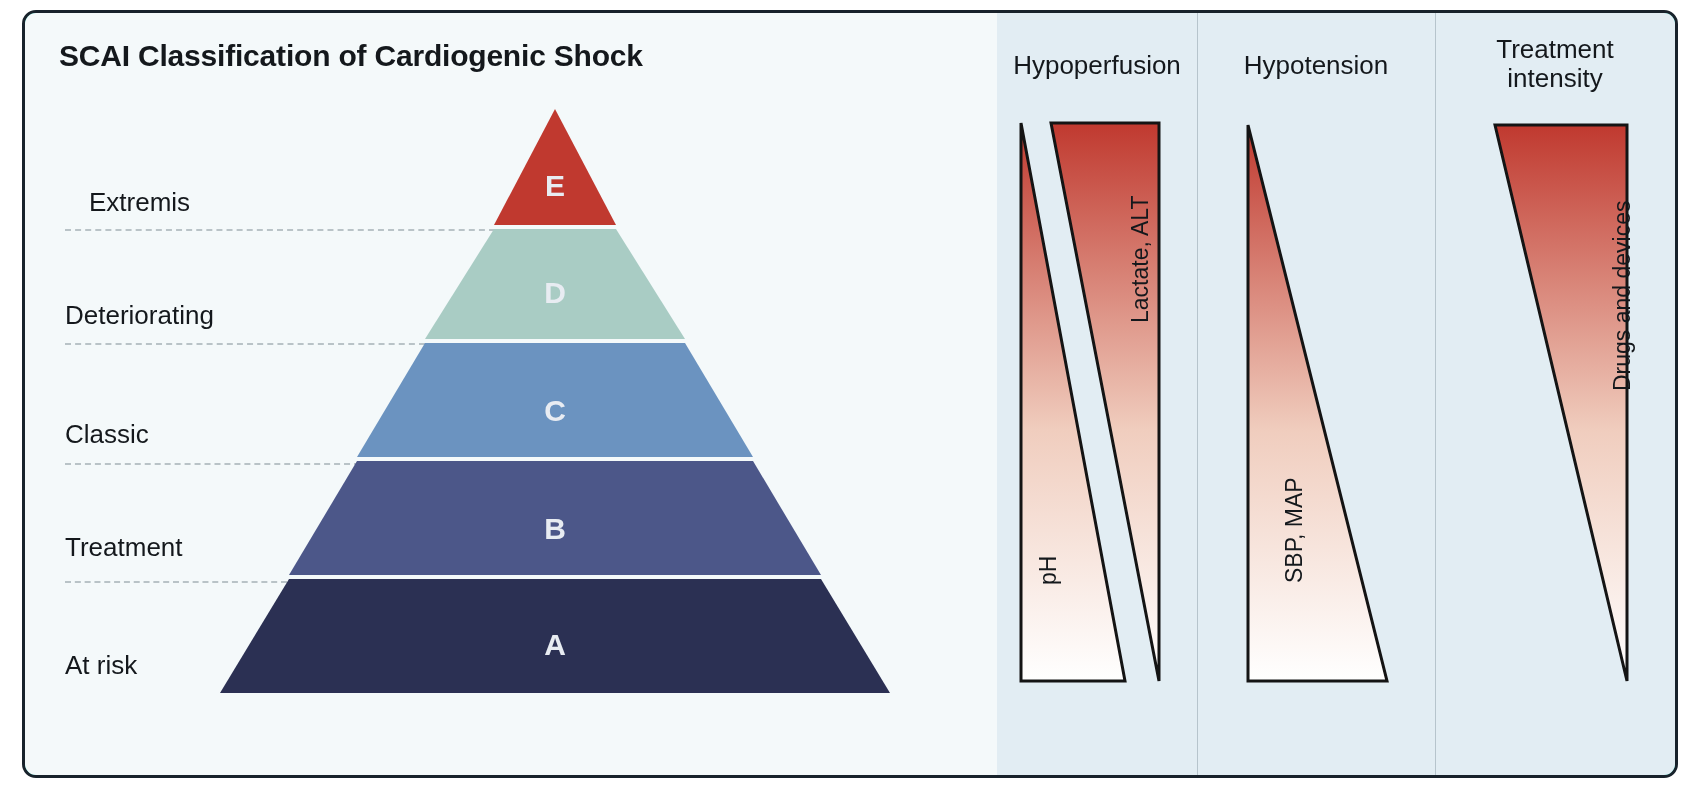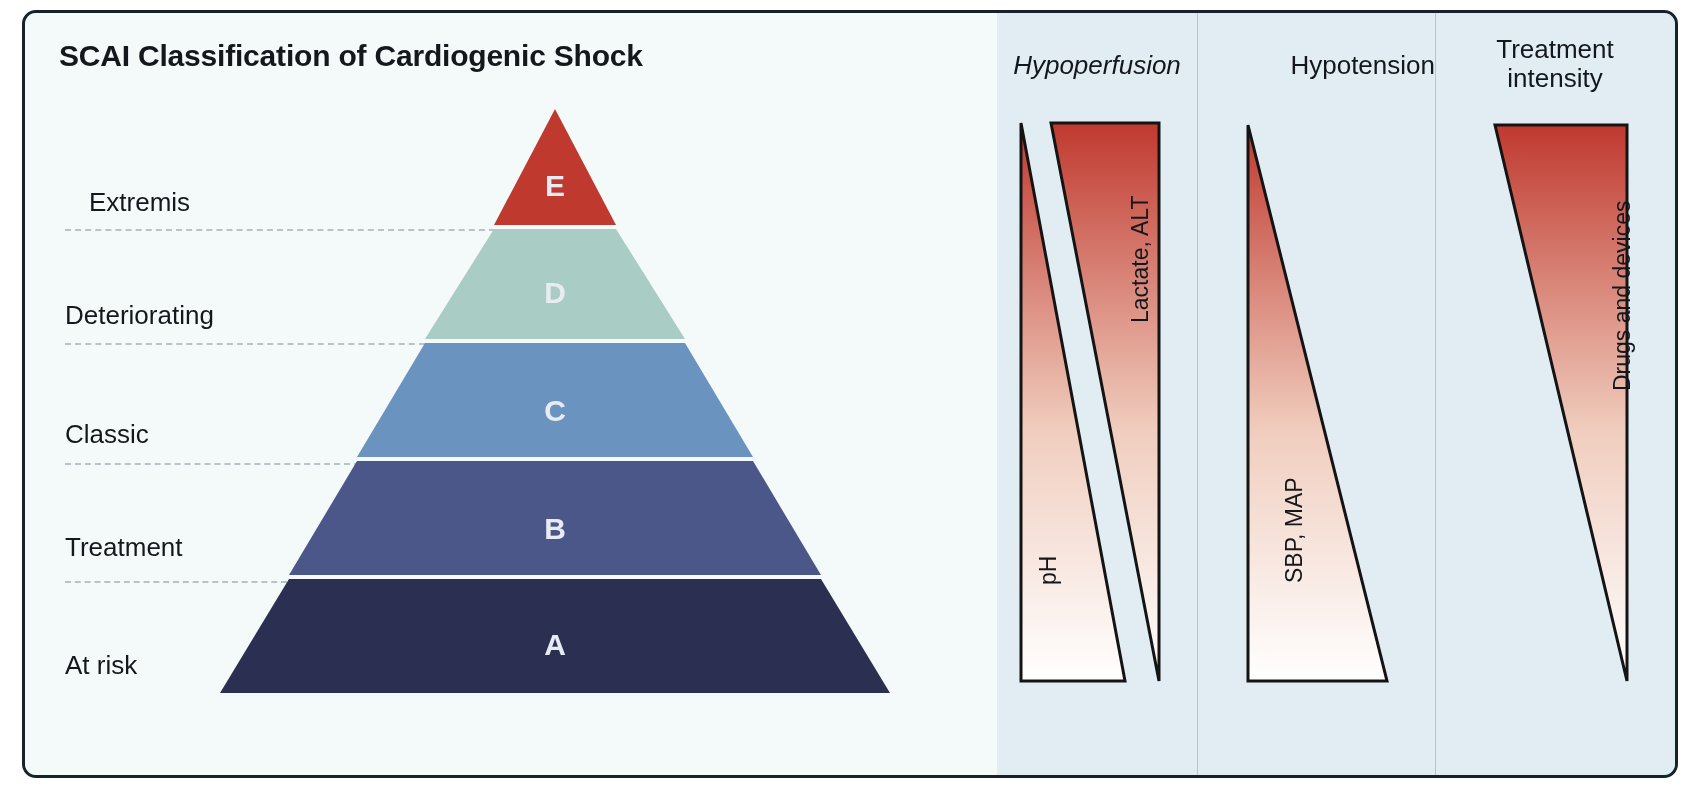--- a/index.html
+++ b/index.html
@@ -148,23 +148,23 @@
           <text class="band-letter" x="360" y="554" fill="#e8ecf2">A</text>
         </svg>
       </div>
     </div>
 
     <div id="right-pane" style="background: rgb(226, 237, 243);">
 
       <div class="col-divider" style="left: 200px; background: rgb(182, 196, 204);"></div>
       <div class="col-divider" style="left: 438px; background: rgb(182, 196, 204);"></div>
 
-      <div class="col-header" style="left:0px;top:38px;width:200px;font-style:italic;">Hypoperfusion</div>
-
-      <div class="col-header" style="left:200px;top:38px;width:238px;text-align:right;">Hypotension</div>
+      <div class="col-header" style="left:0px;top:38px;width:200px;">Hypoperfusion</div>
+
+      <div class="col-header" style="left:200px;top:38px;width:238px;">Hypotension</div>
 
       <div class="col-header" style="left:438px;top:22px;width:240px;">
         <div>Treatment</div>
         <div>intensity</div>
       </div>
 
       <div class="tri-wrap" style="left:22px;top:106px;width:110px;height:566px;">
         <svg viewBox="0 0 110 566" preserveAspectRatio="none">
           <defs>
             <linearGradient id="gradPH" x1="0" y1="0" x2="0" y2="1">

